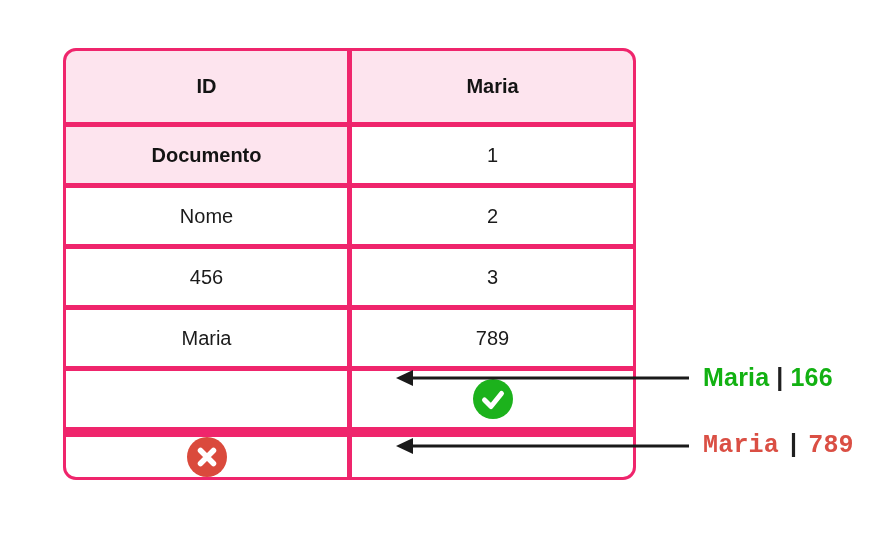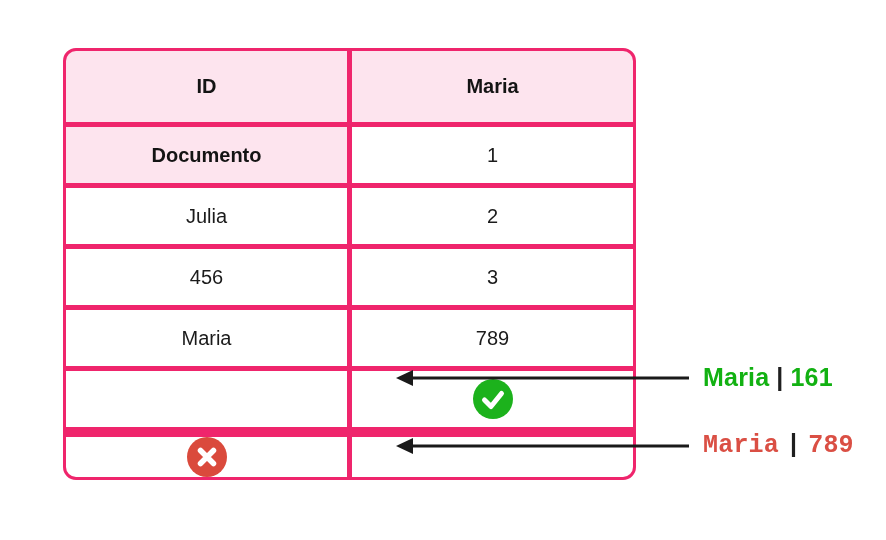--- a/index.html
+++ b/index.html
@@ -88,21 +88,21 @@
 
 <div class="canvas">
 
   <div class="table-wrap">
 
     <div class="cell header">ID</div>
     <div class="cell header">Maria</div>
     <div class="cell header">Documento</div>
 
     <div class="cell">1</div>
-    <div class="cell">Julia</div>
+    <div class="cell">Nome</div>
 
     <div class="cell">2</div>
     <div class="cell">456</div>
 
     <div class="cell">3</div>
     <div class="cell">Maria</div>
     <div class="cell">789</div>
 
     <div class="cell"></div>
     <div class="cell">
@@ -128,20 +128,20 @@
       <line x1="689" y1="378" x2="409" y2="378" stroke="#1a1a1a" stroke-width="3"></line>
       <polygon points="396,378 413,370 413,386" fill="#1a1a1a"></polygon>
     </g>
     <g>
       <line x1="689" y1="446" x2="409" y2="446" stroke="#1a1a1a" stroke-width="3"></line>
       <polygon points="396,446 413,438 413,454" fill="#1a1a1a"></polygon>
     </g>
   </svg>
 
   <div class="annotation success">
-    <span>Maria</span><span class="sep">|</span><span class="val">161</span>
+    <span>Maria</span><span class="sep">|</span><span class="val">166</span>
   </div>
 
   <div class="annotation error">
     <span>Maria</span><span class="sep">|</span><span class="val">789</span>
   </div>
 
 </div>
 
 </body></html>

